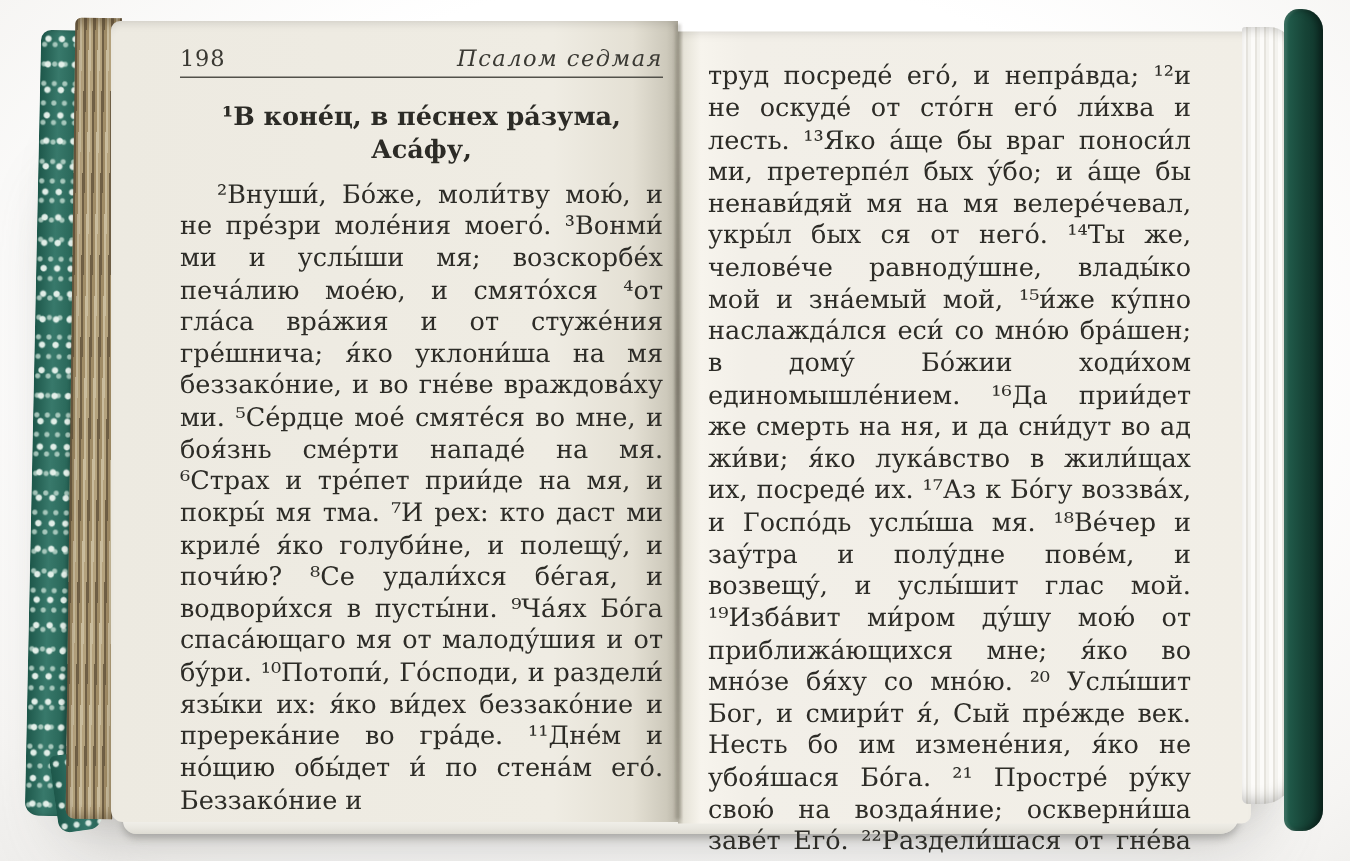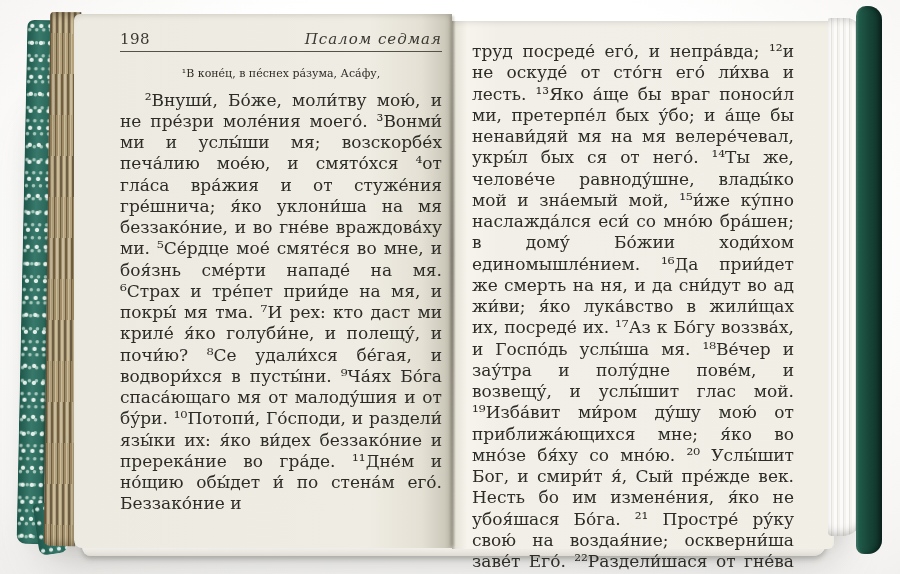--- a/index.html
+++ b/index.html
@@ -90,21 +90,21 @@
     display:flex;justify-content:space-between;align-items:baseline;
     border-bottom:1.5px solid #52514a;padding-bottom:3px;margin-bottom:15px;
     font-size:15px;color:#3a3933;
   }
   .running-title{font-style:italic;letter-spacing:1px;}
   .page-num{letter-spacing:.5px;}
   .body-text{font-size:17px;line-height:1.25;text-align:justify;}
   .para{margin:0 0 0 0;}
   .para.indent{text-indent:1.45em;}
   .psalm-heading{
-    text-align:center;font-weight:normal;font-size:11px;line-height:1.32;
+    text-align:center;font-weight:bold;font-size:17px;line-height:1.32;
     margin:9px 0 8px 0;color:#2c2b26;
   }
   .psalm-heading span{display:block;}
 </style>
 </head>
 <body>
 
 <div class="scene">
   <div class="book-shadow"></div>
 

